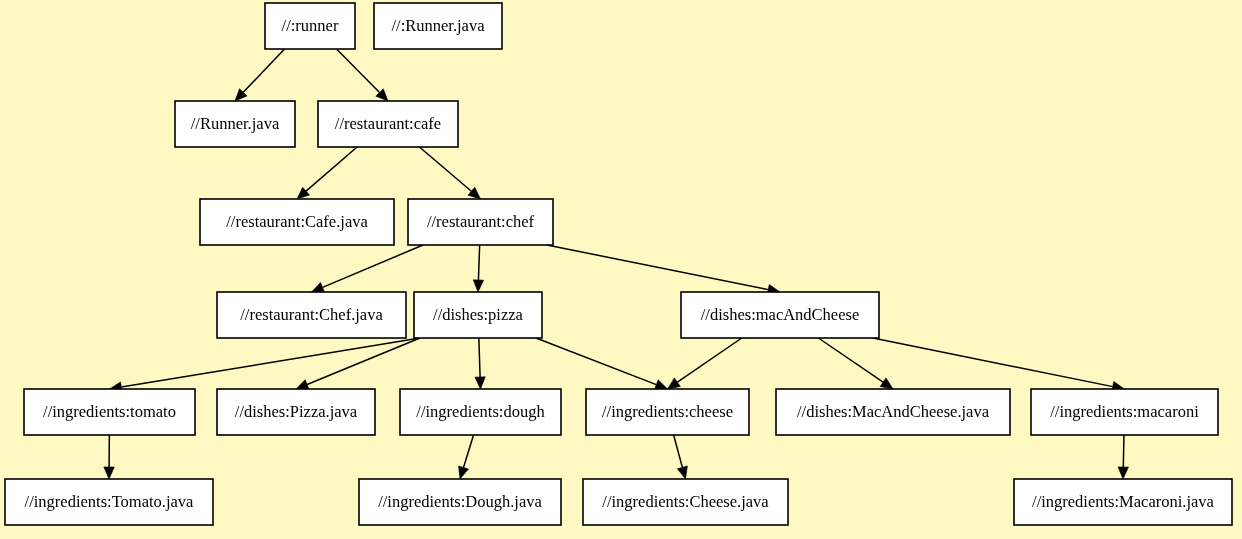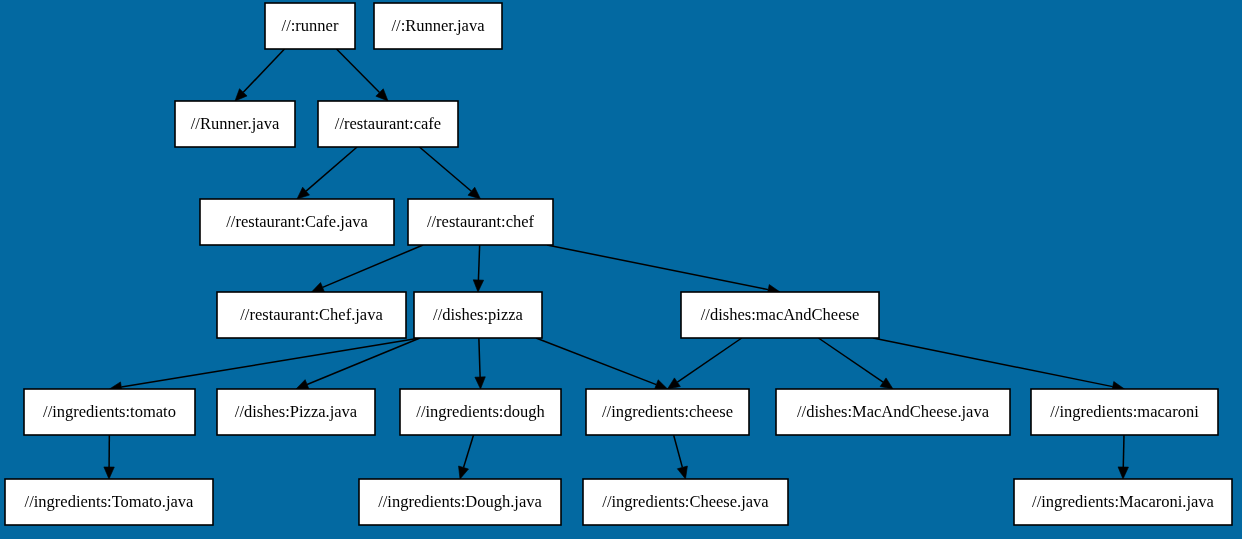--- a/index.html
+++ b/index.html
@@ -4,21 +4,21 @@
 <style>
   html, body {
     margin: 0;
     padding: 0;
     background: #ffffff;
   }
   #graph-root {
     position: relative;
     width: 1242px;
     height: 539px;
-    background: #0369a1;
+    background: #fef9c3;
     overflow: hidden;
     font-family: "Liberation Serif", "DejaVu Serif", serif;
   }
   svg#graph-canvas {
     position: absolute;
     left: 0;
     top: 0;
     width: 1242px;
     height: 539px;
     display: block;

